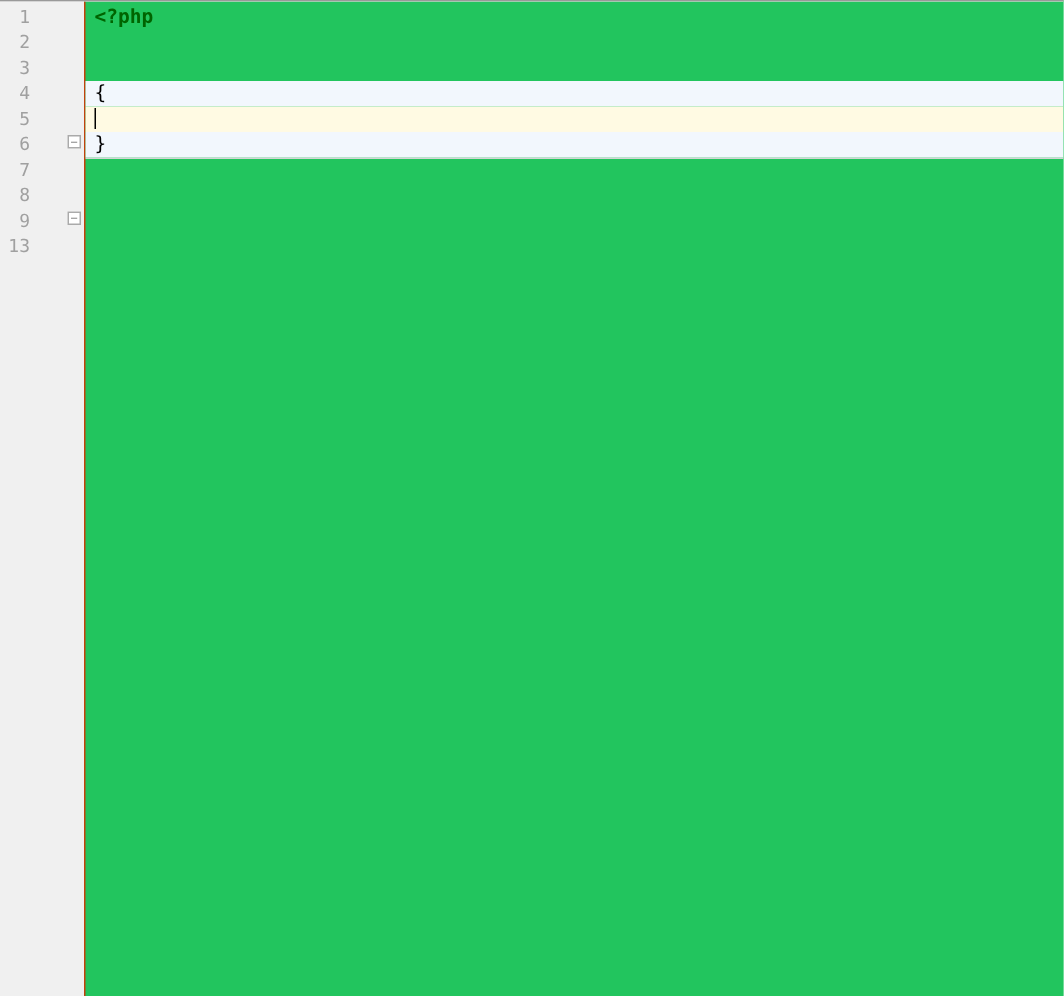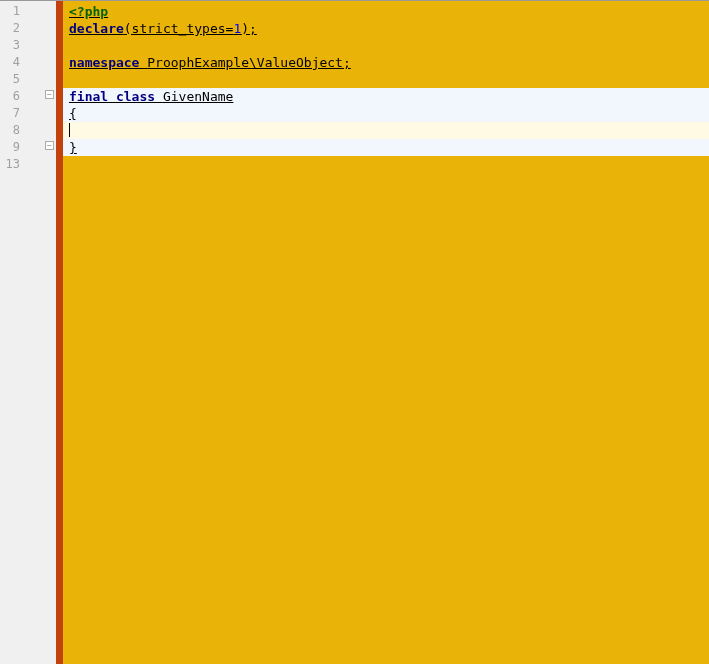--- a/index.html
+++ b/index.html
@@ -46,25 +46,24 @@
       border: 1px solid #aaa;
       background: #fff;
       font-size: 8px;
       line-height: 7px;
       text-align: center;
       color: #888;
       cursor: pointer;
     }
     .code-area {
       flex: 1;
-      background: #eab308;
+      background: #22c55e;
       padding-top: 2px;
-      border-left: 7px solid #c2410c;
+      border-left: 1px solid #c2410c;
       position: relative;
-      text-decoration: underline;
     }
     .code-line {
       height: 17px;
       line-height: 17px;
       padding-left: 6px;
       white-space: pre;
       position: relative;
     }
     .code-line.highlight-block {
       background: #f2f7fd;
@@ -109,23 +108,20 @@
       <div class="gutter-line">9</div>
       <div class="gutter-line">13</div>
     </div>
   <div class="fold-column">
       <div class="fold-marker" style="top: 89px;">−</div>
       <div class="fold-marker" style="top: 140px;">−</div>
     </div>
   <div class="code-area">
     <div class="scope-line"></div>
   <div class="code-line"><span class="kw-tag">&lt;?php</span></div>
-      <div class="code-line"><span class="kw">declare</span><span class="default">(strict_types=</span><span class="num">1</span><span class="default">);</span></div>
       <div class="code-line"></div>
-      <div class="code-line"><span class="kw">namespace </span><span class="default">ProophExample\ValueObject;</span></div>
       <div class="code-line"></div>
-      <div class="code-line highlight-block"><span class="kw">final class </span><span class="default">GivenName</span></div>
       <div class="code-line highlight-block"><span class="default">{</span></div>
       <div class="code-line current-line"><span class="cursor"></span></div>
       <div class="code-line highlight-block"><span class="default">}</span></div>
       <div class="code-line"></div>
     </div>
 </div>
 
 </body></html>

